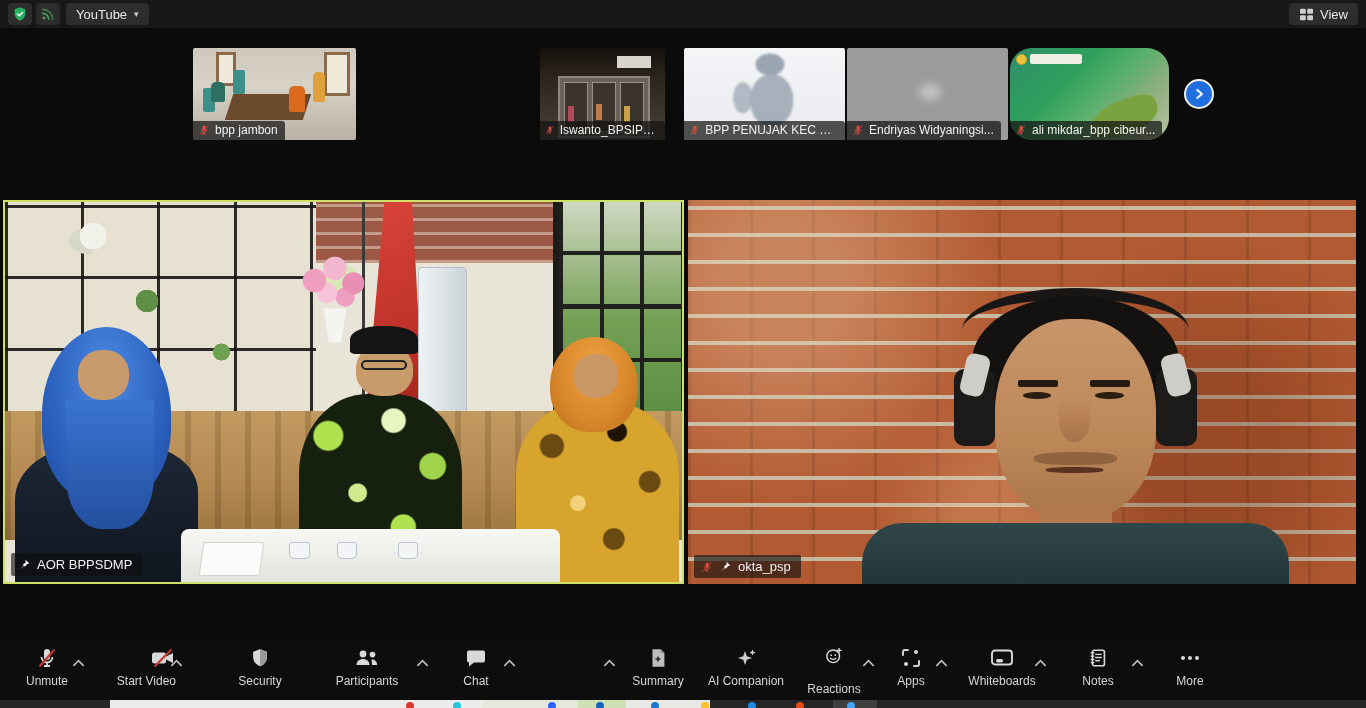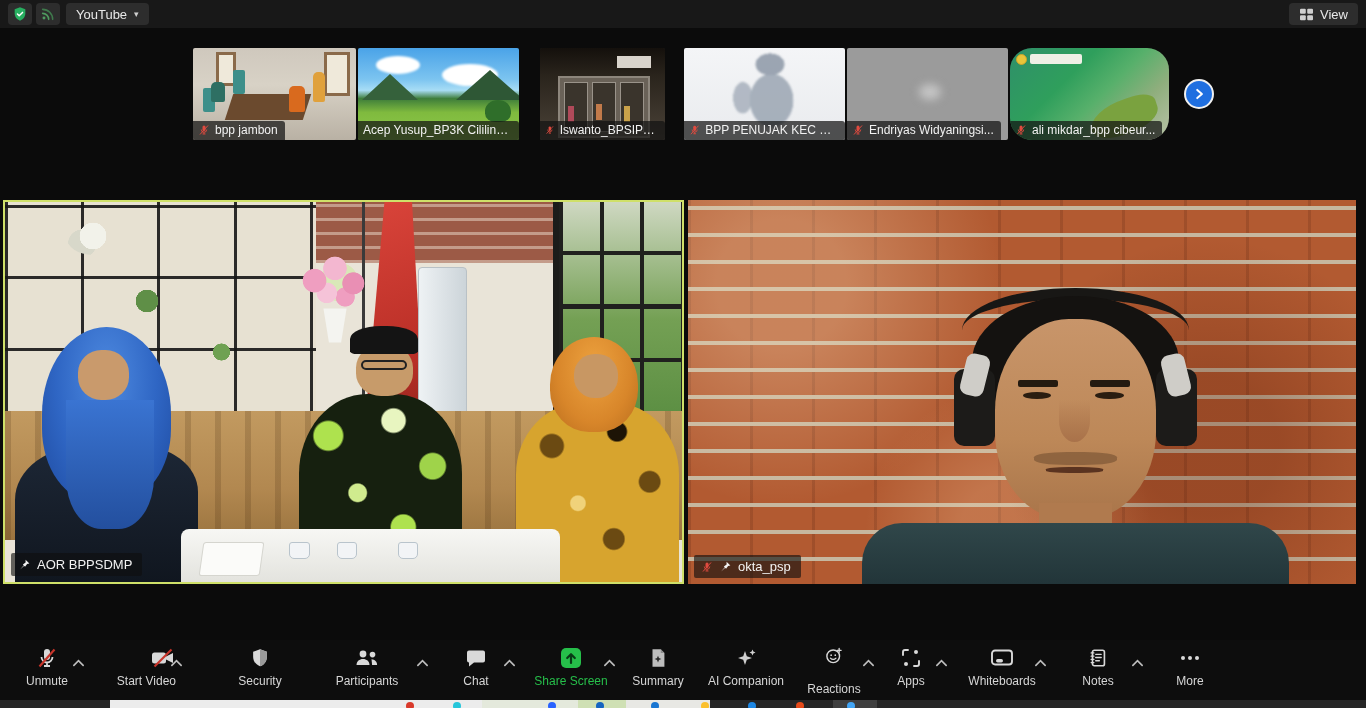--- a/index.html
+++ b/index.html
@@ -213,32 +213,20 @@
     <div class="vlabel">
       <svg width="12" height="12" viewBox="0 0 24 24">
           <path d="M12 3a3 3 0 0 1 3 3v5a3 3 0 0 1-6 0V6a3 3 0 0 1 3-3z" fill="#e04a3f"></path>
           <path d="M6.5 11a5.5 5.5 0 0 0 11 0M12 16.5V20M9 20h6" stroke="#e04a3f" stroke-width="1.8" fill="none"></path>
           <path d="M4 21 20 3" stroke="#e04a3f" stroke-width="2"></path>
         </svg>
       <span>bpp jambon</span>
     </div>
   </div>
 
-  <div class="thumb" style="left:358px;width:161px;">
-    <div class="scene scene-anime">
-      <div class="cloud" style="left:18px;top:8px;width:44px;height:18px;"></div>
-      <div class="cloud" style="left:84px;top:16px;width:56px;height:22px;"></div>
-      <div class="mtn" style="left:4px;border-width:0 28px 26px 28px;border-color:transparent transparent #35613b transparent;"></div>
-      <div class="mtn" style="left:98px;border-width:0 34px 30px 34px;border-color:transparent transparent #2e5735 transparent;"></div>
-      <div class="tree"></div>
-    </div>
-    <div class="vlabel">
-      <span>Acep Yusup_BP3K Cililin_...</span>
-    </div>
-  </div>
 
   <div class="thumb" style="left:540px;width:125px;">
     <div class="scene scene-cabinet">
       <div class="box"></div>
       <div class="cab">
         <div class="pane" style="left:4px;"></div>
           <div class="pane" style="left:32px;"></div>
           <div class="pane" style="left:60px;"></div>
         <div class="book" style="left:8px;top:28px;background:#b04a5a;"></div>
         <div class="book" style="left:36px;top:26px;background:#c27a4a;"></div>
@@ -439,27 +427,20 @@
         </svg>
       <span class="lbl">Chat</span>
     </div>
 
     <div class="chev" style="left:503px;">
         <svg width="13" height="10" viewBox="0 0 14 10">
           <path d="M2 7.5 7 2.5l5 5" stroke="#bdbdbd" stroke-width="1.8" fill="none" stroke-linecap="round"></path>
         </svg>
       </div>
 
-    <div class="tbtn green" style="left:530px;width:82px;">
-      <svg width="24" height="24" viewBox="0 0 24 24">
-          <rect x="2" y="2" width="20" height="20" rx="5" fill="#26bf4a"></rect>
-          <path d="M12 17v-8M8.2 12 12 8.2 15.8 12" stroke="#083b16" stroke-width="2.2" fill="none" stroke-linecap="round" stroke-linejoin="round"></path>
-        </svg>
-      <span class="lbl">Share Screen</span>
-    </div>
     <div class="chev" style="left:603px;">
         <svg width="13" height="10" viewBox="0 0 14 10">
           <path d="M2 7.5 7 2.5l5 5" stroke="#bdbdbd" stroke-width="1.8" fill="none" stroke-linecap="round"></path>
         </svg>
       </div>
 
     <div class="tbtn" style="left:624px;width:68px;">
       <svg width="22" height="24" viewBox="0 0 24 24">
           <path d="M6 2.5h9l4 4V21.5H6z" fill="#bdbdbd"></path>
           <path d="M15 2.5l4 4h-4z" fill="#8b8b8b"></path>

